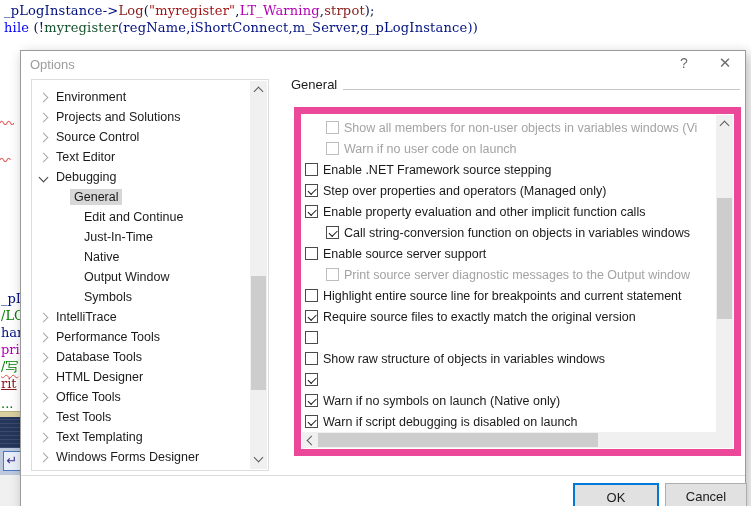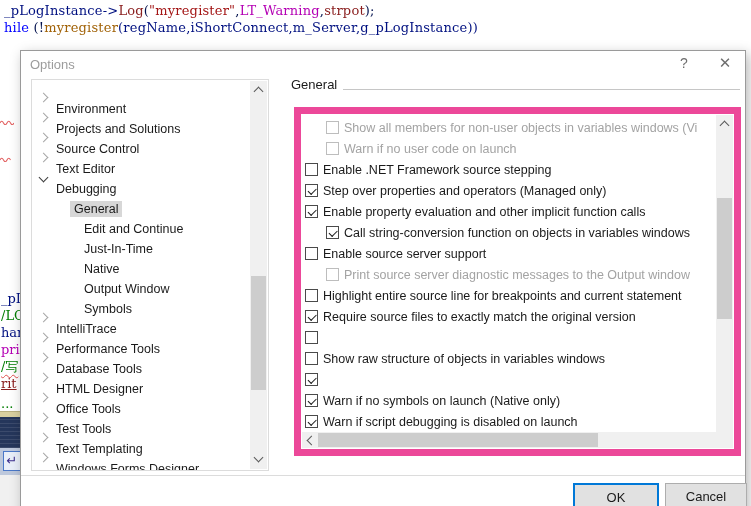--- a/index.html
+++ b/index.html
@@ -39,21 +39,21 @@
   .sarrow.up{transform:rotate(-45deg);}
   .sarrow.down{transform:rotate(135deg);}
   .sarrow.left{transform:rotate(-135deg);}
   .sarrow.rightd{transform:rotate(45deg);}
 
   
   .treebox{position:absolute;left:10px;top:28px;width:238px;height:392px;border:1px solid #dcdcdc;
            background:#fff;overflow:hidden;box-sizing:border-box;}
   .tree-row{position:absolute;left:0;width:100%;height:20px;font-size:12.5px;color:#1a1a1a;white-space:nowrap;}
   .tree-row .chev{left:8px;top:6px;}
-  .tree-label{position:absolute;left:24px;top:2px;margin-top:12px;}
+  .tree-label{position:absolute;left:24px;top:2px;}
   .tree-label.child{left:52px;}
   .tree-label.selected{background:#d7d7d7;padding:1px 4px;left:38px;top:1px;}
   .tree-scroll{position:absolute;right:1px;top:1px;width:17px;height:388px;background:#f0f0f0;}
   .tree-scroll .sarrow.up{left:5px;top:7px;}
   .tree-scroll .sarrow.down{left:5px;bottom:8px;}
   .tree-thumb{position:absolute;left:1px;width:15px;top:195px;height:114px;background:#cdcdcd;}
 
   
   .group-label{position:absolute;left:270px;top:26px;font-size:13px;color:#1a1a1a;}
   .group-line{position:absolute;left:322px;right:5px;top:38px;height:1px;background:#c6c6c6;}
@@ -87,21 +87,21 @@
   .btn-ok{left:552px;width:86px;border:2px solid #0078d7;}
   .btn-cancel{left:644px;width:82px;border:1px solid #adadad;}
 </style>
 </head>
 <body>
 
 <div class="screen">
 
   <div>
     <div class="code-line code-line-1" id="codeLine1"><span style="color: rgb(0, 16, 128);">_pLogInstance-&gt;</span><span style="color: rgb(139, 32, 32);">Log</span><span style="color: rgb(0, 16, 77);">(</span><span style="color: rgb(163, 21, 21);">"myregister"</span><span style="color: rgb(0, 16, 77);">,</span><span style="color: rgb(180, 0, 180);">LT_Warning</span><span style="color: rgb(0, 16, 77);">,</span><span style="color: rgb(139, 32, 32);">strpot</span><span style="color: rgb(0, 16, 77);">);</span></div>
-    <div class="code-line code-line-2" id="codeLine2"><span style="color: rgb(0, 0, 255);">hile</span><span style="color: rgb(0, 16, 77);"> (!</span><span style="color: #a16207;">myregister</span><span style="color: rgb(0, 16, 128);">(regName,iShortConnect,m_Server,g_pLogInstance))</span></div>
+    <div class="code-line code-line-2" id="codeLine2"><span style="color: rgb(0, 0, 255);">hile</span><span style="color: rgb(0, 16, 77);"> (!</span><span style="color: #14532d;">myregister</span><span style="color: rgb(0, 16, 128);">(regName,iShortConnect,m_Server,g_pLogInstance))</span></div>
 
     <svg class="squig" style="top:119px" width="14" height="6">
       <path d="M0 4 Q1.75 0.5 3.5 4 T7 4 T10.5 4 T14 4" stroke="#e26060" stroke-width="1.1" fill="none"></path>
     </svg>
     <svg class="squig" style="top:156px" width="12" height="6">
       <path d="M0 4 Q1.75 0.5 3.5 4 T7 4 T10.5 4" stroke="#e26060" stroke-width="1.1" fill="none"></path>
     </svg>
 
     <div id="fragCol">
         <span class="frag" style="top: 291px; color: rgb(0, 16, 128);">_pL</span>

